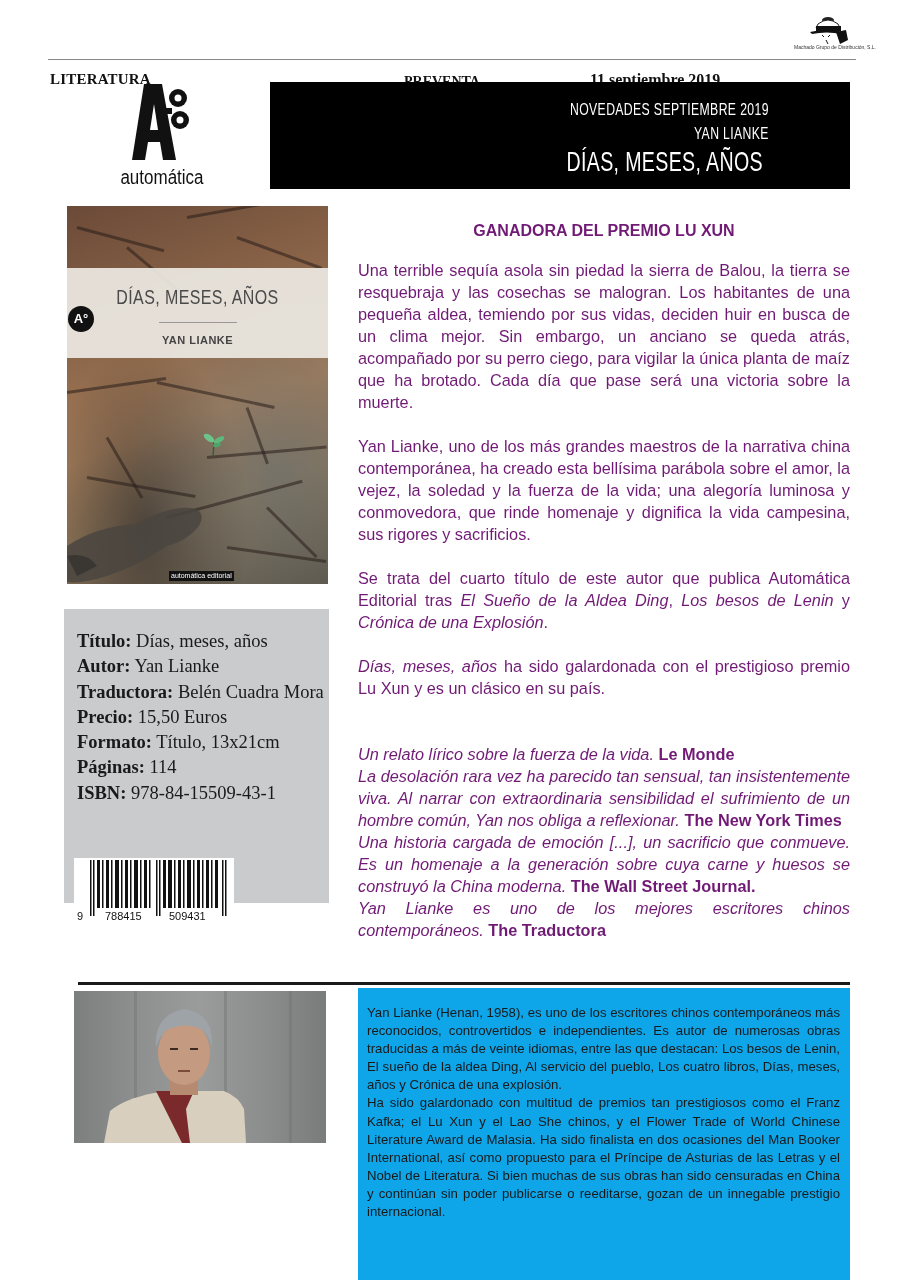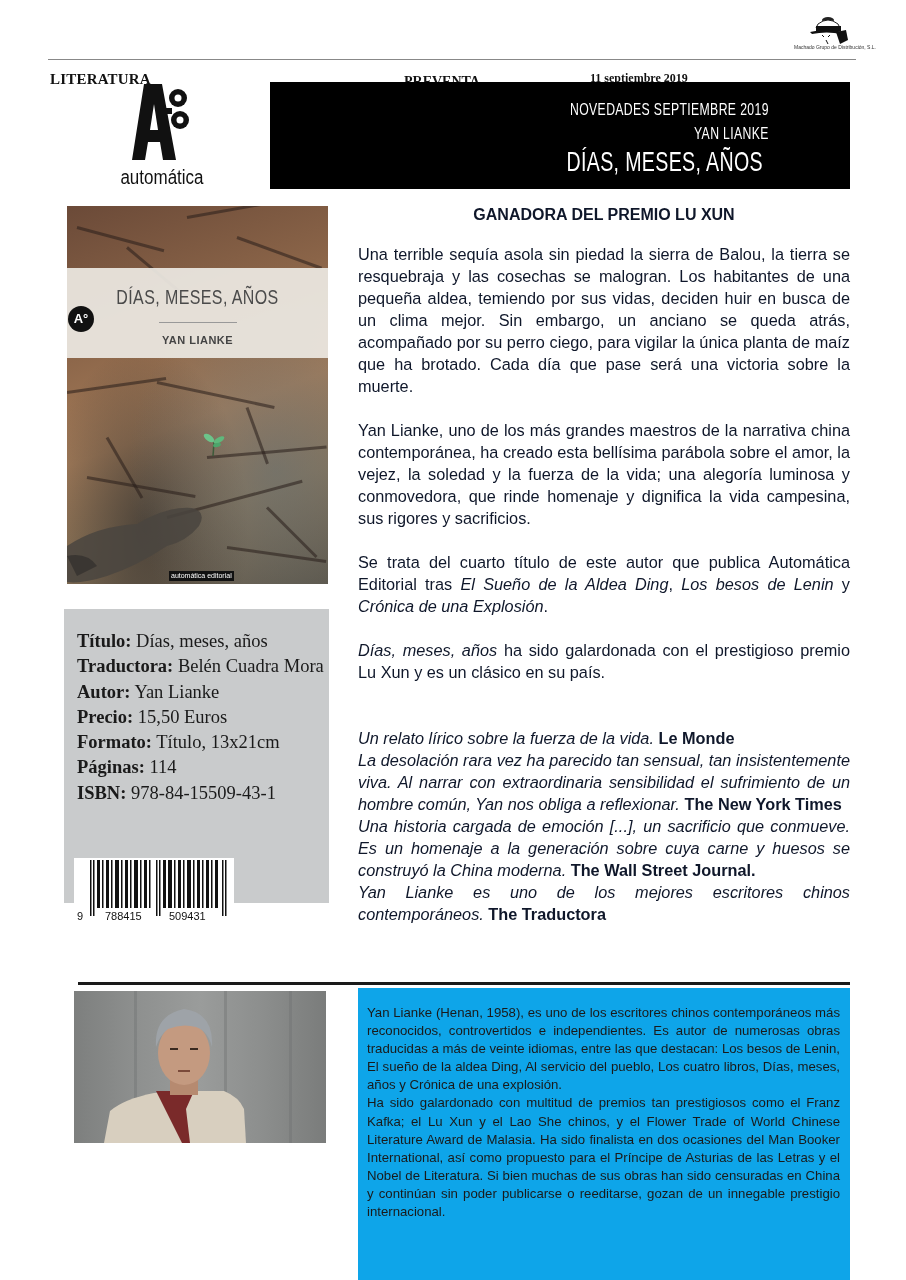--- a/index.html
+++ b/index.html
@@ -3,21 +3,21 @@
 <meta charset="utf-8">
 <style>
   * { box-sizing: border-box; margin: 0; padding: 0; }
   html, body { width: 906px; height: 1280px; background: #ffffff; overflow: hidden; }
   body { position: relative; font-family: "Liberation Sans", sans-serif; color: #1a1a1a; }
 
   
   .hdr-item { position: absolute; font-family: "Liberation Serif", serif; font-weight: bold; color: #111; margin-top: 40px; }
   .hdr-cat { left: 50px; top: 31px; font-size: 15px; letter-spacing: 0.2px; }
   .hdr-pre { left: 404px; top: 34px; font-size: 14px; }
-  .hdr-date { left: 590px; top: 31px; font-size: 12px; }
+  .hdr-date { left: 590px; top: 31px; font-size: 16px; }
   .hdr-line { position: absolute; left: 48px; top: 59px; width: 808px; height: 1px; background: #888; }
   .dist-logo { position: absolute; left: 806px; top: 14px; width: 60px; height: 42px; }
   .dist-caption { position: absolute; left: 794px; top: 44px; font-size: 5px; color: #333; white-space: nowrap; }
 
   
   .pub-logo { position: absolute; left: 112px; top: 84px; width: 100px; height: 110px; }
   .pub-logo svg { position: absolute; left: 20px; top: 0; }
   .pub-name { position: absolute; left: 0; top: 82px; width: 100px; text-align: center; font-family: "Liberation Sans", sans-serif; font-size: 20px; transform: scaleX(0.85); transform-origin: center; color: #111; }
 
   
@@ -45,21 +45,21 @@
   
   .info { position: absolute; left: 64px; top: 609px; width: 265px; height: 294px; background: #c9cbcc; }
   .info-lines { position: absolute; left: 13px; top: 20px; width: 250px; font-family: "Liberation Serif", serif; font-size: 18.5px; line-height: 25.3px; color: #1a1a1a; }
   .info-lines b { font-weight: bold; }
   .barcode { position: absolute; left: 10px; top: 249px; width: 160px; height: 68px; background: #fff; }
   .barcode-bars { position: absolute; left: 16px; top: 2px; height: 56px; width: 140px; }
   .barcode-text { position: absolute; left: 0; top: 52px; width: 160px; font-size: 11px; color: #111; font-family: "Liberation Sans", sans-serif; }
   .barcode-text span { position: absolute; background: #fff; padding: 0 1px; }
 
   
-  .main { position: absolute; left: 358px; top: 200px; width: 492px; font-size: 16.3px; line-height: 22px; color: #0f172a; text-align: justify; }
+  .main { position: absolute; left: 358px; top: 216px; width: 492px; font-size: 16.3px; line-height: 22px; color: #701a75; text-align: justify; }
   .headline { text-align: center; font-weight: bold; font-size: 16px; margin-top: 4px; margin-bottom: 17px; }
   .main p { margin-bottom: 22px; }
   .main .reviews { margin-top: 44px; }
   .main .reviews p { margin-bottom: 0; }
   .main i { font-style: italic; }
 
   .divider { position: absolute; left: 78px; top: 982px; width: 772px; height: 3px; background: #1a1a1a; }
 
   
   .photo { position: absolute; left: 74px; top: 991px; width: 252px; height: 152px; overflow: hidden;
@@ -137,22 +137,22 @@
   <svg class="cover-dog" viewBox="0 0 150 98">
     <path d="M0 60 Q30 40 70 38 Q100 20 125 22 Q140 26 132 40 Q120 55 100 60 Q70 80 40 90 Q15 98 0 96 Z" fill="#4a4540" opacity="0.85"></path>
     <path d="M0 70 Q20 66 30 80 L10 90 Z" fill="#3a3632"></path>
   </svg>
   <div class="cover-imprint">automática editorial</div>
 </div>
 
 <div class="info">
   <div class="info-lines">
     <div><b>Título:</b><span> Días, meses, años</span></div>
+    <div><b>Autor:</b><span> Yan Lianke</span></div>
     <div><b>Traductora:</b><span> Belén Cuadra Mora</span></div>
-    <div><b>Autor:</b><span> Yan Lianke</span></div>
     <div><b>Precio:</b><span> 15,50 Euros</span></div>
     <div><b>Formato:</b><span> Título, 13x21cm</span></div>
     <div><b>Páginas:</b><span> 114</span></div>
     <div><b>ISBN:</b><span> 978-84-15509-43-1</span></div>
   </div>
   <div class="barcode">
     <svg class="barcode-bars" viewBox="0 0 140 56" preserveAspectRatio="none">
       <g fill="#111">
         <rect x="0" y="0" width="1.5" height="56"></rect>
           <rect x="3" y="0" width="1.5" height="56"></rect>

